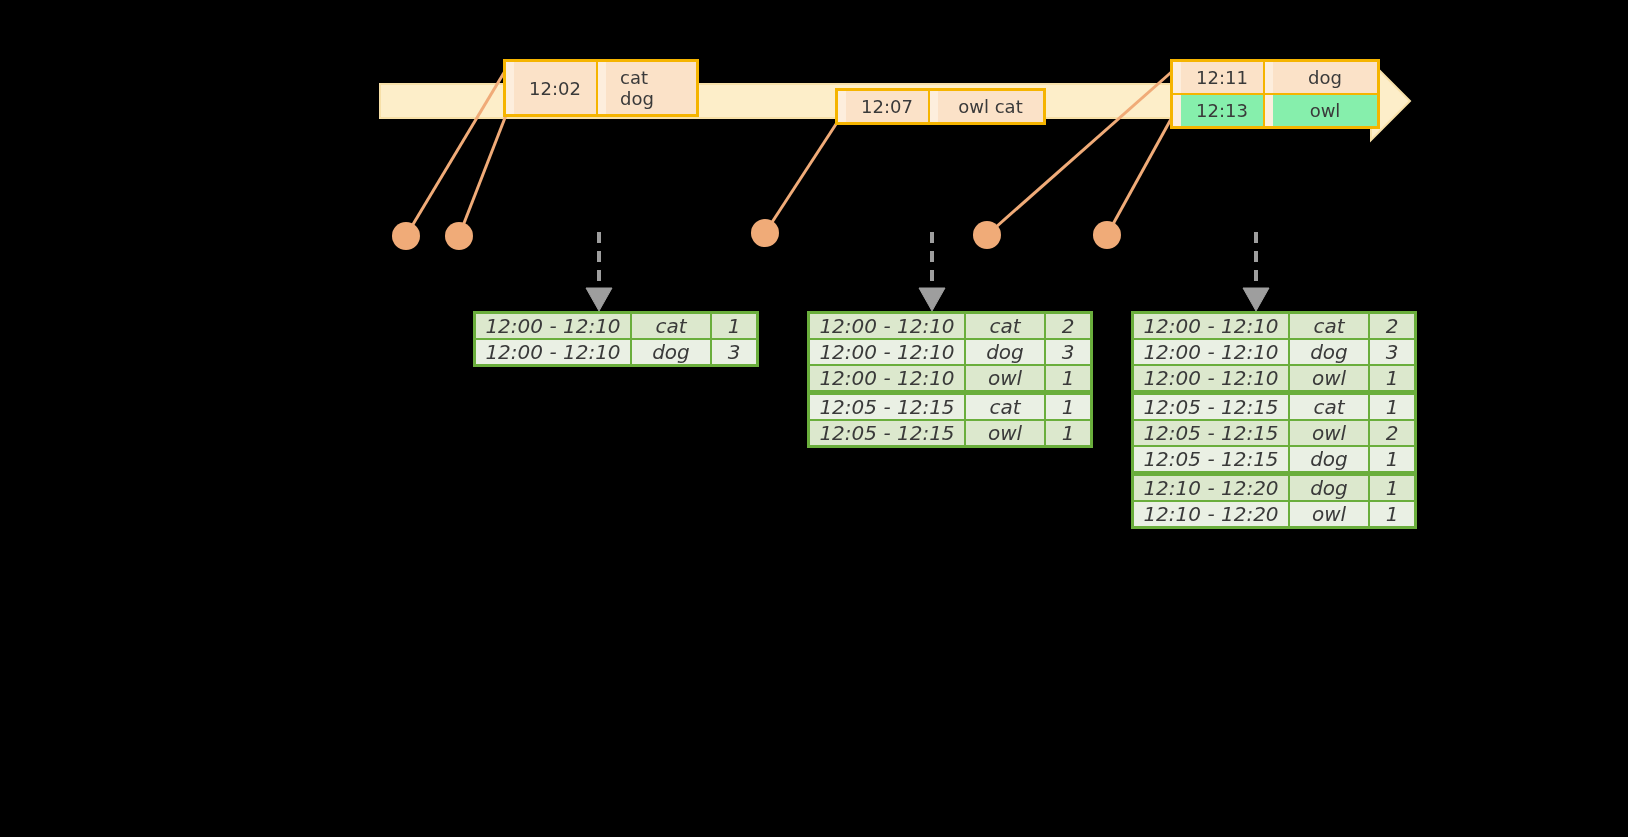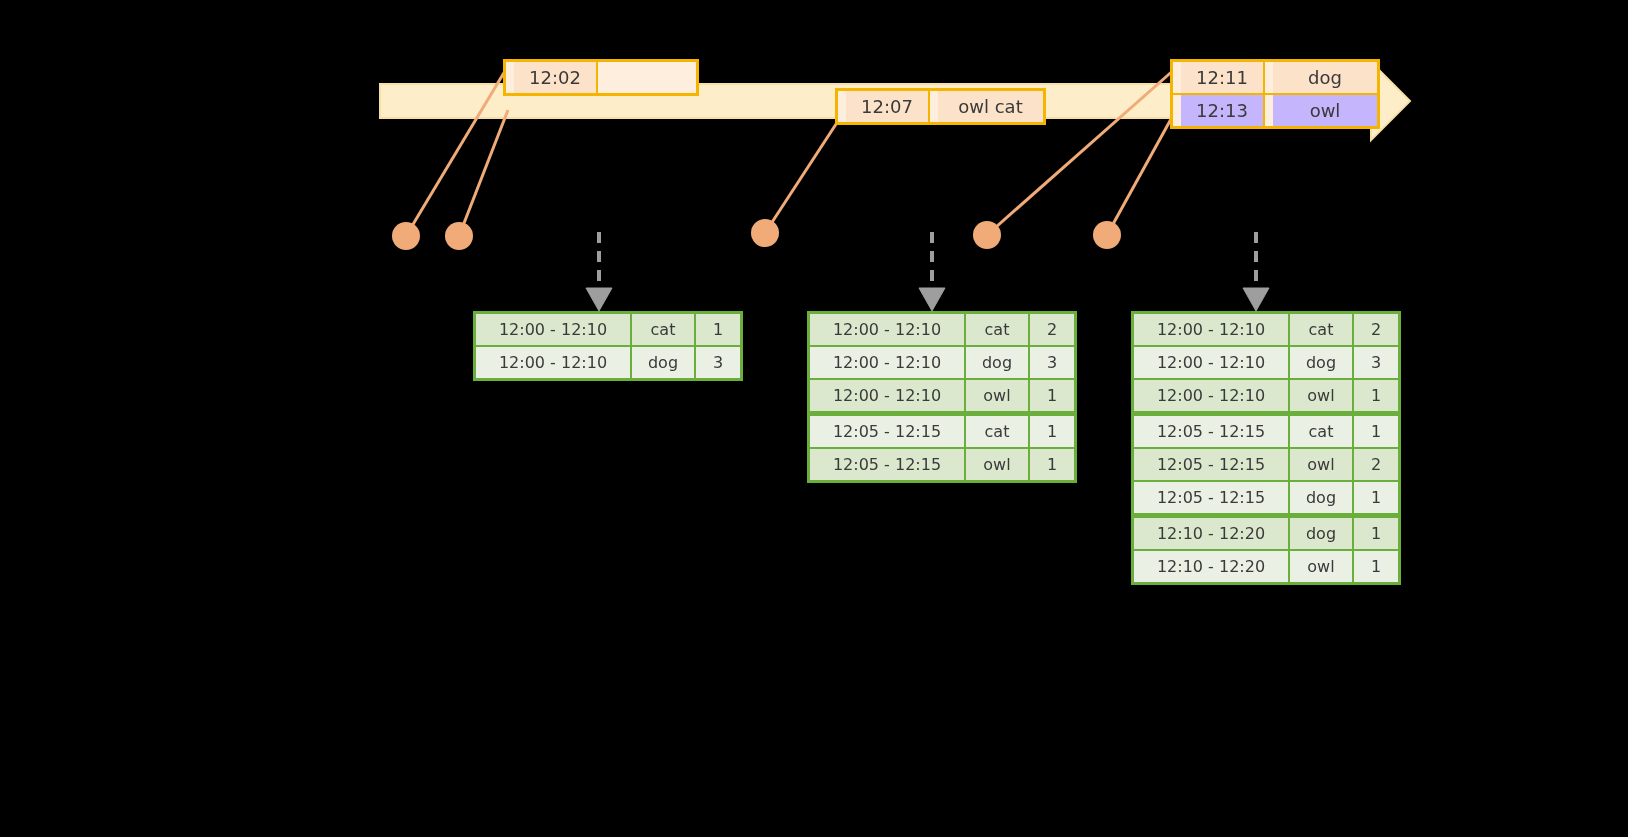--- a/index.html
+++ b/index.html
@@ -30,21 +30,21 @@
     background: #fdeedd;
     display: flex;
     flex-direction: column;
     z-index: 5;
   }
   .evt-row {
     display: flex;
     align-items: stretch;
   }
   .evt-row + .evt-row { border-top: 2px solid #f5b400; }
-  .evt-row.alt .evt-time, .evt-row.alt .evt-words { background: #c4b5fd; text-align: right; }
+  .evt-row.alt .evt-time, .evt-row.alt .evt-words { background: #86efac; text-align: right; }
   .evt-time, .evt-words {
     display: flex;
     align-items: center;
     justify-content: center;
     font-size: 18px;
     color: #3a3a3a;
     padding: 5px 16px;
     background: #fbe2c8;
     margin-left: 8px;
   }
@@ -62,33 +62,34 @@
     z-index: 5;
   }
   .res-row {
     display: flex;
     align-items: stretch;
     border-bottom: 2px solid #6aae3c;
   }
   .res-row:last-child { border-bottom: none; }
   .res-row.grp-end { border-bottom: 5px solid #6aae3c; }
   .res-cell {
-    font-size: 16px;
+    font-size: 20px;
     color: #3a3a3a;
     display: flex;
     align-items: center;
     justify-content: center;
-    padding: 6px 0;
+    padding: 0 0;
     background: #dce8cd;
     border-right: 2px solid #6aae3c;
+    font-style: italic;
   }
   .res-cell:last-child { border-right: none; }
   .res-row.light .res-cell { background: #eaf0e4; }
   .c-window { width: 156px; }
-  .c-word   { width: 64px; }
+  .c-word   { width: 80px; }
   .c-count  { width: 44px; }
 </style>
 </head>
 <body>
 
 <div id="stage">
 
   <svg class="overlay" viewBox="0 0 1628 837">
 
     <g>
@@ -123,20 +124,21 @@
       <g>
         <line x1="1256" y1="232" x2="1256" y2="288" stroke-width="4" stroke-dasharray="11 8"></line>
         <path d="M 1243 288 L 1269 288 L 1256 311 Z"></path>
       </g>
     </g>
   </svg>
 
   <div class="evt-box" style="left:503px; top:59px; width:196px;">
     <div class="evt-row">
       <div class="evt-time">12:02</div>
+      <div class="evt-words">cat dog</div>
     </div>
   </div>
 
   <div class="evt-box" style="left:835px; top:88px; width:211px;">
     <div class="evt-row">
       <div class="evt-time">12:07</div>
       <div class="evt-words">owl cat</div>
     </div>
   </div>
 

